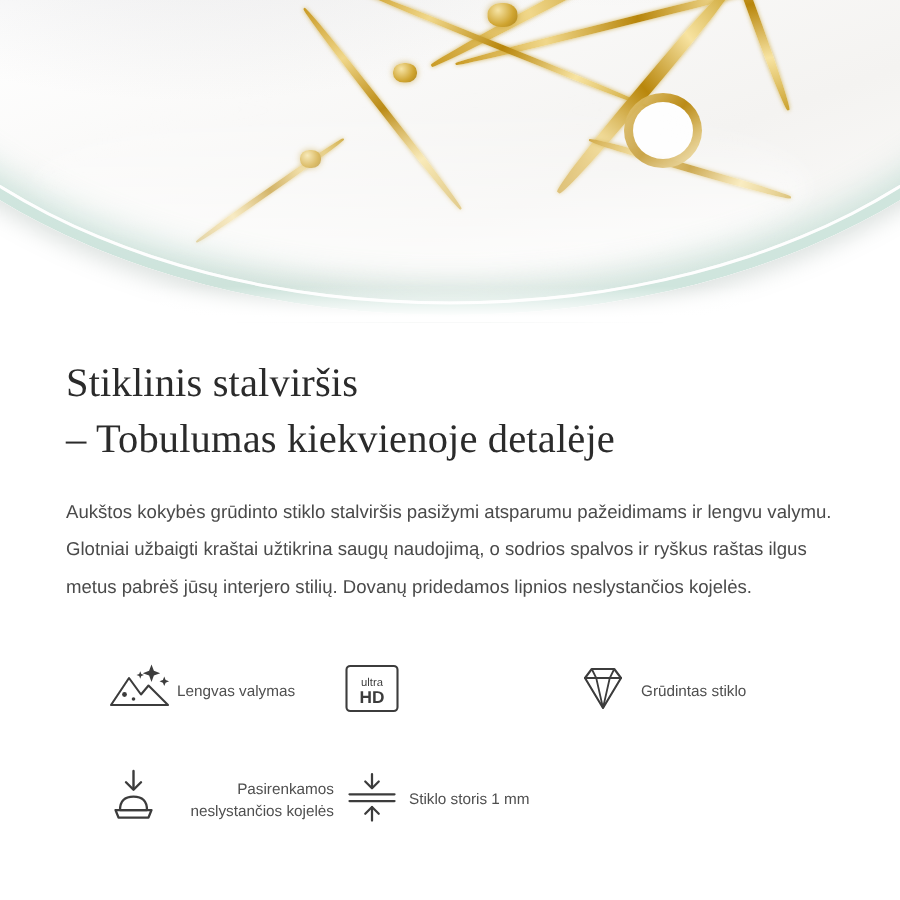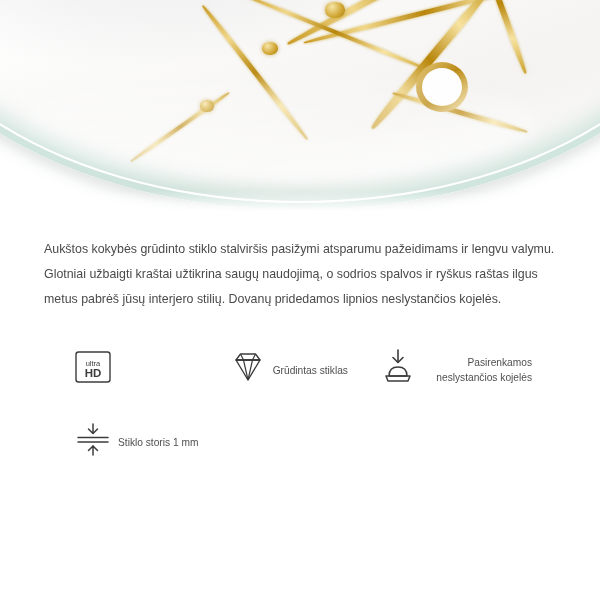--- a/index.html
+++ b/index.html
@@ -126,20 +126,21 @@
     font-size: 27px;
     line-height: 1.38;
     color: #2b2b2b;
     font-weight: 400;
     letter-spacing: 0.1px;
   }
 
   .headline .line2 { display: block; }
 
   .body-copy {
+    margin-top: 17px;
     font-family: "Liberation Sans", sans-serif;
     font-size: 12.4px;
     line-height: 2.02;
     color: #4a4a4a;
     max-width: 515px;
   }
 
   
   .features {
     margin-top: 30px;
@@ -200,26 +201,42 @@
 
       <div class="sheen"></div>
       <div class="hero-rim"></div>
       <div class="hero-rim2"></div>
     </div>
     <div class="hero-fade"></div>
   </div>
 
   <div class="content">
     <h1 class="headline">
+      <span>Stiklinis stalviršis</span>
+      <span class="line2">– Tobulumas kiekvienoje detalėje</span>
     </h1>
 
     <p class="body-copy">Aukštos kokybės grūdinto stiklo stalviršis pasižymi atsparumu pažeidimams ir lengvu valymu. Glotniai užbaigti kraštai užtikrina saugų naudojimą, o sodrios spalvos ir ryškus raštas ilgus metus pabrėš jūsų interjero stilių. Dovanų pridedamos lipnios neslystančios kojelės.</p>
 
     <div class="features">
 
+      <div class="feature">
+        <div class="feature-icon">
+          <svg width="46" height="40" viewBox="0 0 46 40">
+            <path d="M4 31 L16 13 L24 24 L29 18 L42 31 Z" fill="none" stroke="#3c3c3c" stroke-width="1.4" stroke-linejoin="round"></path>
+            <path d="M4 31 L42 31" stroke="#3c3c3c" stroke-width="1.4"></path>
+            <circle cx="13" cy="24" r="1.6" fill="#3c3c3c"></circle>
+            <circle cx="19" cy="27" r="1.2" fill="#3c3c3c"></circle>
+            <path d="M31 4 l1.6 4.2 4.2 1.6 -4.2 1.6 -1.6 4.2 -1.6 -4.2 -4.2 -1.6 4.2 -1.6 Z" fill="#3c3c3c"></path>
+            <path d="M39.5 12 l0.9 2.3 2.3 0.9 -2.3 0.9 -0.9 2.3 -0.9 -2.3 -2.3 -0.9 2.3 -0.9 Z" fill="#3c3c3c"></path>
+            <path d="M23.5 8.5 l0.7 1.8 1.8 0.7 -1.8 0.7 -0.7 1.8 -0.7 -1.8 -1.8 -0.7 1.8 -0.7 Z" fill="#3c3c3c"></path>
+          </svg>
+        </div>
+        <div class="feature-label">Lengvas valymas</div>
+      </div>
 
       <div class="feature">
         <div class="feature-icon">
           <svg width="42" height="40" viewBox="0 0 42 40">
             <rect x="4" y="5" width="34" height="30" rx="2.5" fill="none" stroke="#3c3c3c" stroke-width="1.4"></rect>
             <text x="21" y="18.5" text-anchor="middle" font-family="Liberation Sans, sans-serif" font-size="7.5" fill="#3c3c3c">ultra</text>
             <text x="21" y="29.5" text-anchor="middle" font-family="Liberation Sans, sans-serif" font-size="11.5" font-weight="bold" fill="#3c3c3c">HD</text>
           </svg>
         </div>
       </div>
@@ -229,21 +246,21 @@
         <div class="feature-icon">
           <svg width="42" height="40" viewBox="0 0 42 40">
             <path d="M9 13 L21 33 L33 13 Z" fill="none" stroke="#3c3c3c" stroke-width="1.4" stroke-linejoin="round"></path>
             <path d="M9 13 L13.5 7 L28.5 7 L33 13 Z" fill="none" stroke="#3c3c3c" stroke-width="1.4" stroke-linejoin="round"></path>
             <path d="M9 13 L33 13" stroke="#3c3c3c" stroke-width="1.3"></path>
             <path d="M13.5 7 L16.5 13 L21 33" fill="none" stroke="#3c3c3c" stroke-width="1.2"></path>
             <path d="M28.5 7 L25.5 13 L21 33" fill="none" stroke="#3c3c3c" stroke-width="1.2"></path>
             <path d="M16.5 13 L25.5 13" stroke="#3c3c3c" stroke-width="1.2"></path>
           </svg>
         </div>
-        <div class="feature-label">Grūdintas stiklas</div>
+        <div class="feature-label">Grūdintas stiklo</div>
       </div>
 
       <div class="feature">
         <div class="feature-icon">
           <svg width="42" height="42" viewBox="0 0 42 42">
             <path d="M21 4 L21 16" stroke="#3c3c3c" stroke-width="1.6" stroke-linecap="round"></path>
             <path d="M16 11.5 L21 16.5 L26 11.5" fill="none" stroke="#3c3c3c" stroke-width="1.6" stroke-linecap="round" stroke-linejoin="round"></path>
             <path d="M12 30 Q12 21 21 21 Q30 21 30 30 Z" fill="none" stroke="#3c3c3c" stroke-width="1.5" stroke-linejoin="round"></path>
             <path d="M9 30 L33 30 L31 35 L11 35 Z" fill="none" stroke="#3c3c3c" stroke-width="1.5" stroke-linejoin="round"></path>
           </svg>

